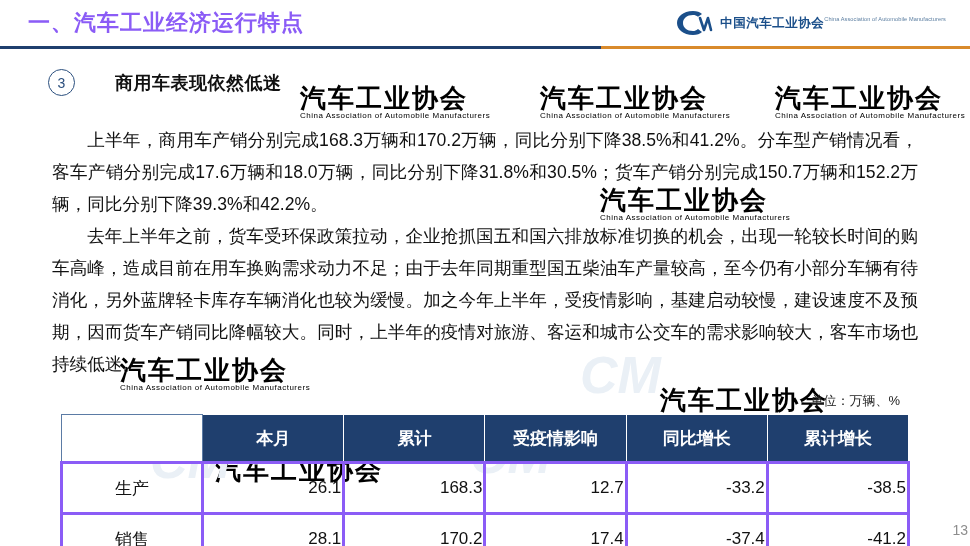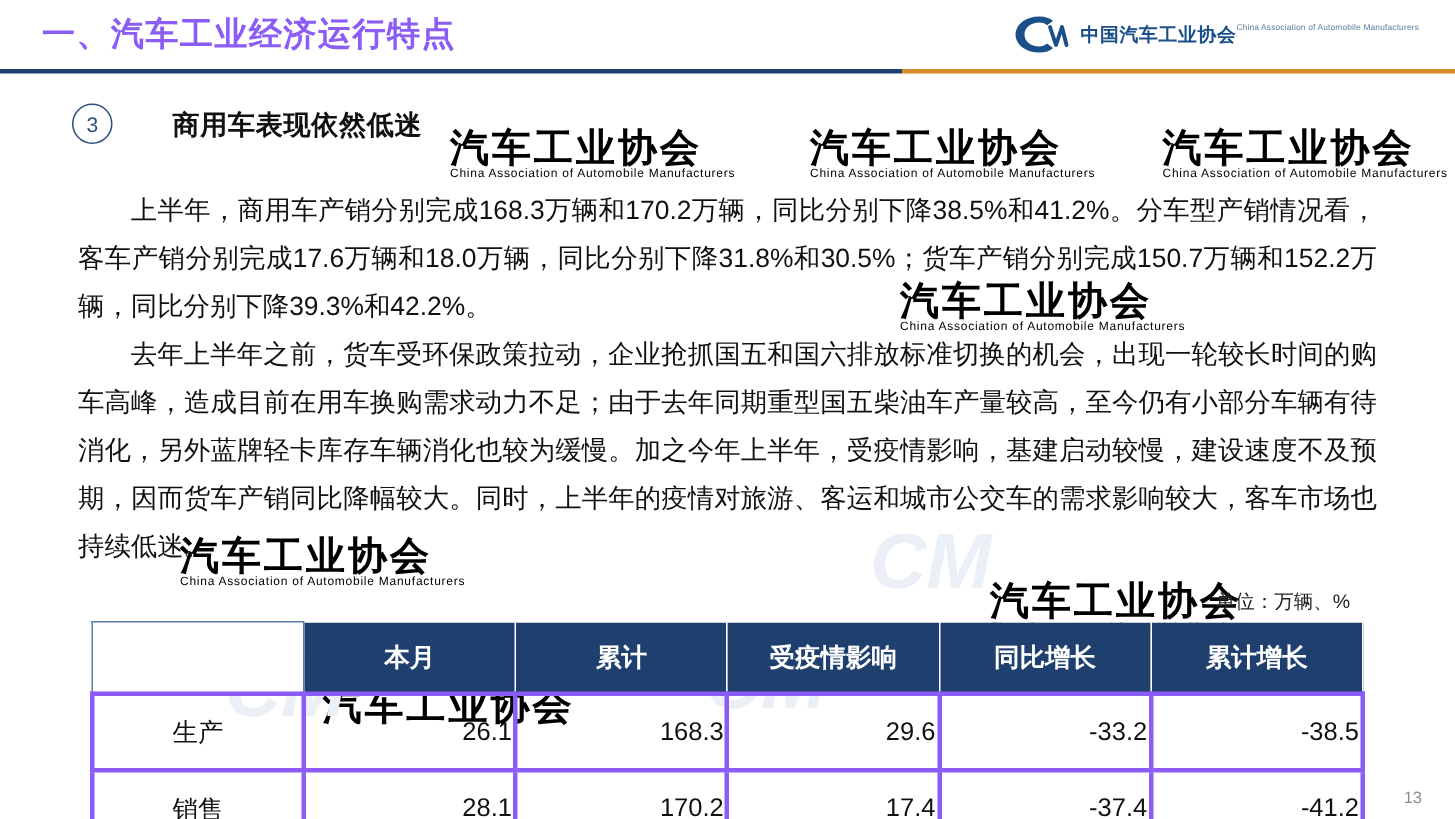--- a/index.html
+++ b/index.html
@@ -185,24 +185,24 @@
   table.data td.rowlabel {
     text-align: center;
   }
   table.data td.num {
     text-align: right;
   }
 
   
   .page-num {
     position: absolute;
-    right: 22px;
+    right: 2px;
     bottom: 8px;
     z-index: 2;
-    font-size: 11px;
+    font-size: 14px;
     color: #8d8d8d;
   }
 </style>
 </head>
 <body>
 
 <div class="watermark-layer">
   <div class="wm" style="left:300px; top:58px;">汽车工业协会</div>
   <div class="wm sub" style="left:300px; top:88px;">China Association of Automobile Manufacturers</div>
   <div class="wm" style="left:540px; top:58px;">汽车工业协会</div>
@@ -260,21 +260,21 @@
         <th>受疫情影响</th>
         <th>同比增长</th>
         <th>累计增长</th>
       </tr>
     </thead>
     <tbody>
       <tr>
         <td class="rowlabel">生产</td>
         <td class="num">26.1</td>
         <td class="num">168.3</td>
-        <td class="num">29.6</td>
+        <td class="num">12.7</td>
         <td class="num">-33.2</td>
         <td class="num">-38.5</td>
       </tr>
       <tr>
         <td class="rowlabel">销售</td>
         <td class="num">28.1</td>
         <td class="num">170.2</td>
         <td class="num">17.4</td>
         <td class="num">-37.4</td>
         <td class="num">-41.2</td>

